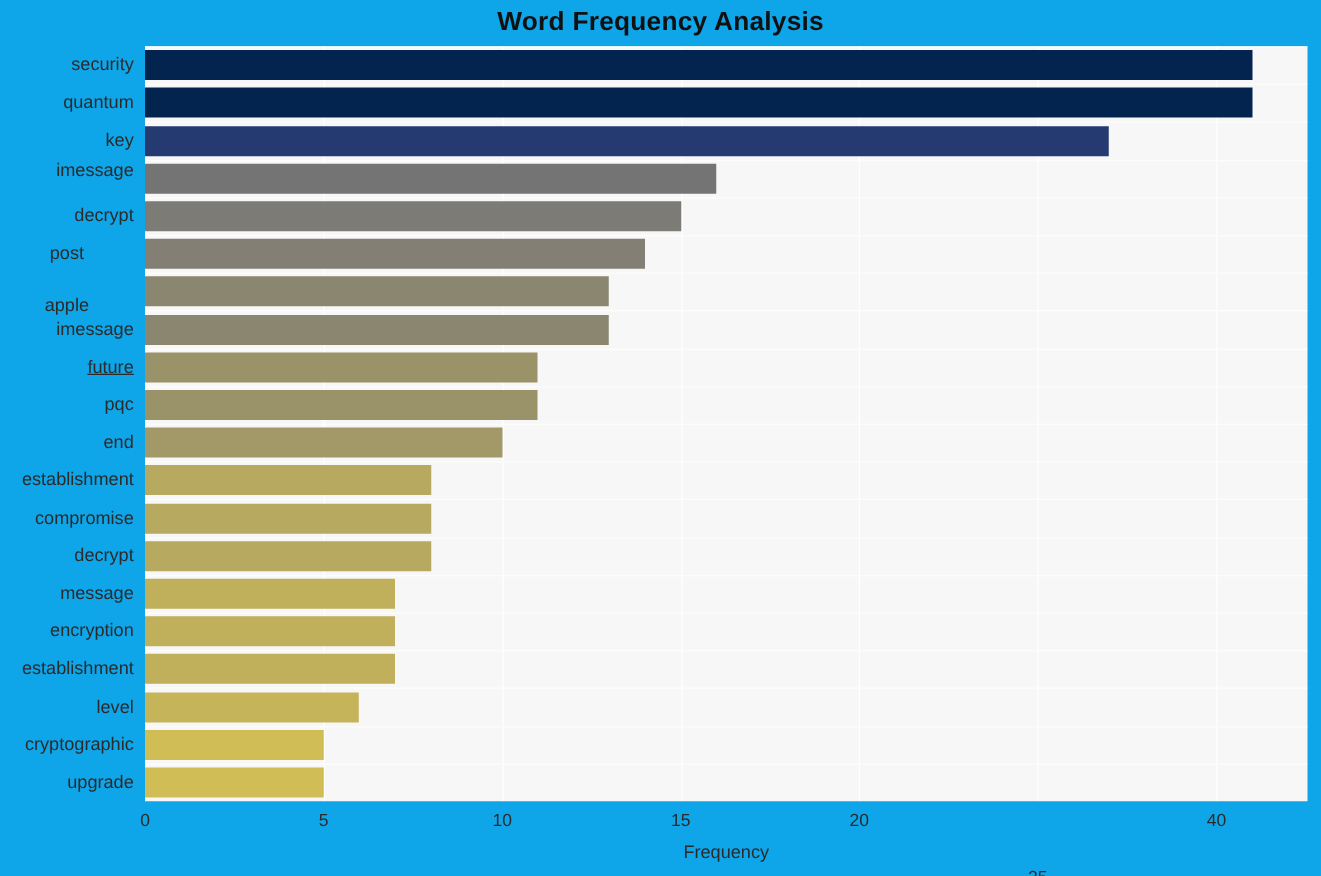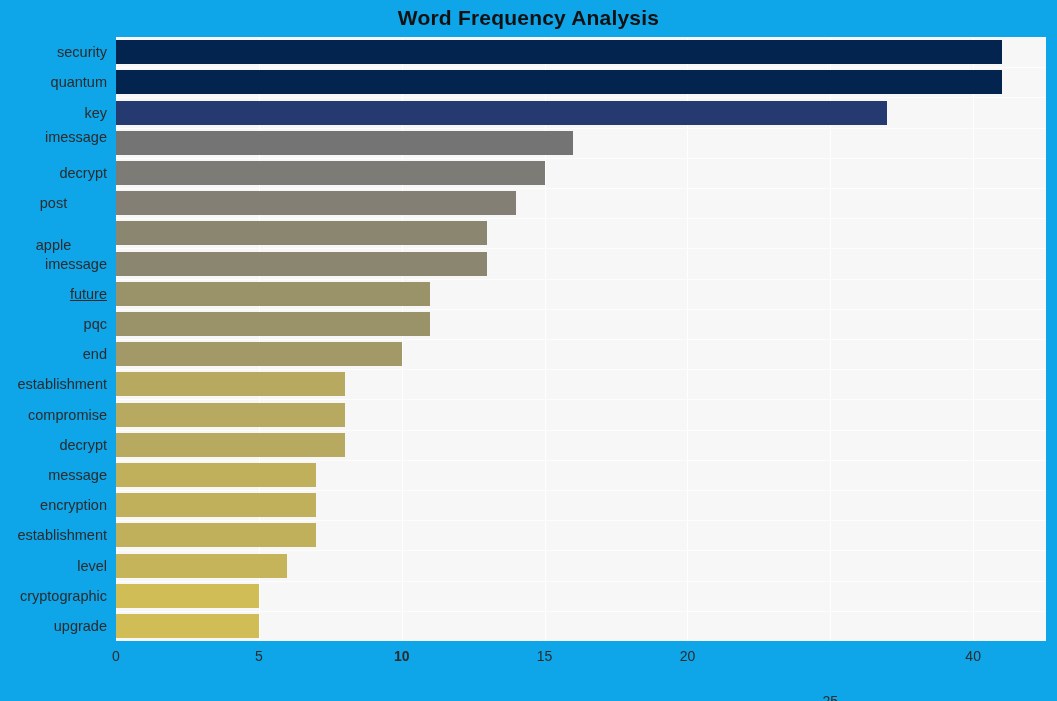--- a/index.html
+++ b/index.html
@@ -220,21 +220,22 @@
       <div class="ytick-label" style="top: 425.9px;">message</div>
       <div class="ytick-label" style="top: 456.1px;">encryption</div>
       <div class="ytick-label" style="top: 486.3px;">establishment</div>
       <div class="ytick-label" style="top: 516.5px;">level</div>
       <div class="ytick-label" style="top: 546.7px;">cryptographic</div>
       <div class="ytick-label" style="top: 576.9px;">upgrade</div>
     </div>
   <div id="xtick-layer">
       <div class="xtick-label" style="left: 116px;">0</div>
       <div class="xtick-label" style="left: 258.857px;">5</div>
-      <div class="xtick-label" style="left: 401.714px; font-weight: bold;">10</div>
+      <div class="xtick-label" style="left: 401.714px;">10</div>
       <div class="xtick-label" style="left: 544.571px;">15</div>
       <div class="xtick-label" style="left: 687.429px;">20</div>
       <div class="xtick-label" style="left: 830.286px; margin-top: 45px;">25</div>
       <div class="xtick-label" style="left: 973.143px;">40</div>
     </div>
 
+  <div id="xaxis-title">Frequency</div>
 
 </div>
 
 </body></html>

